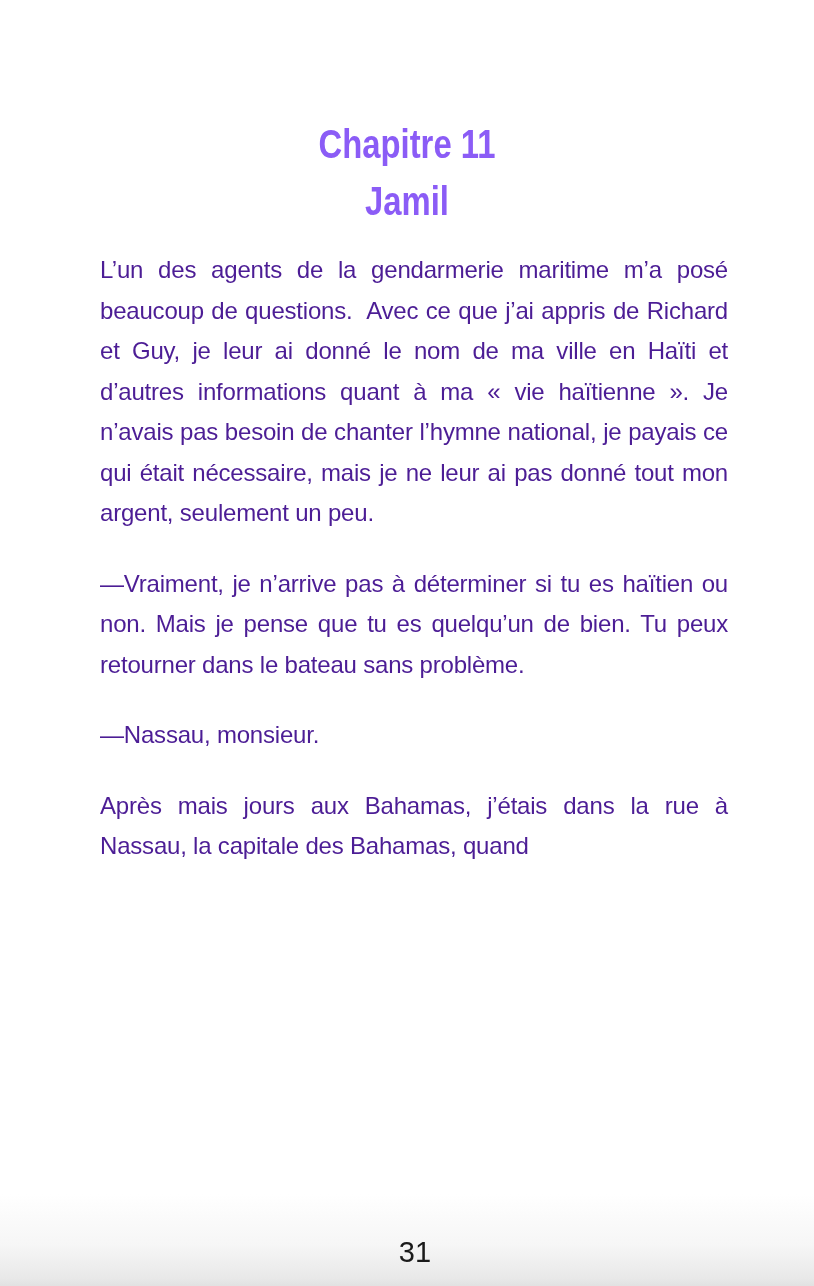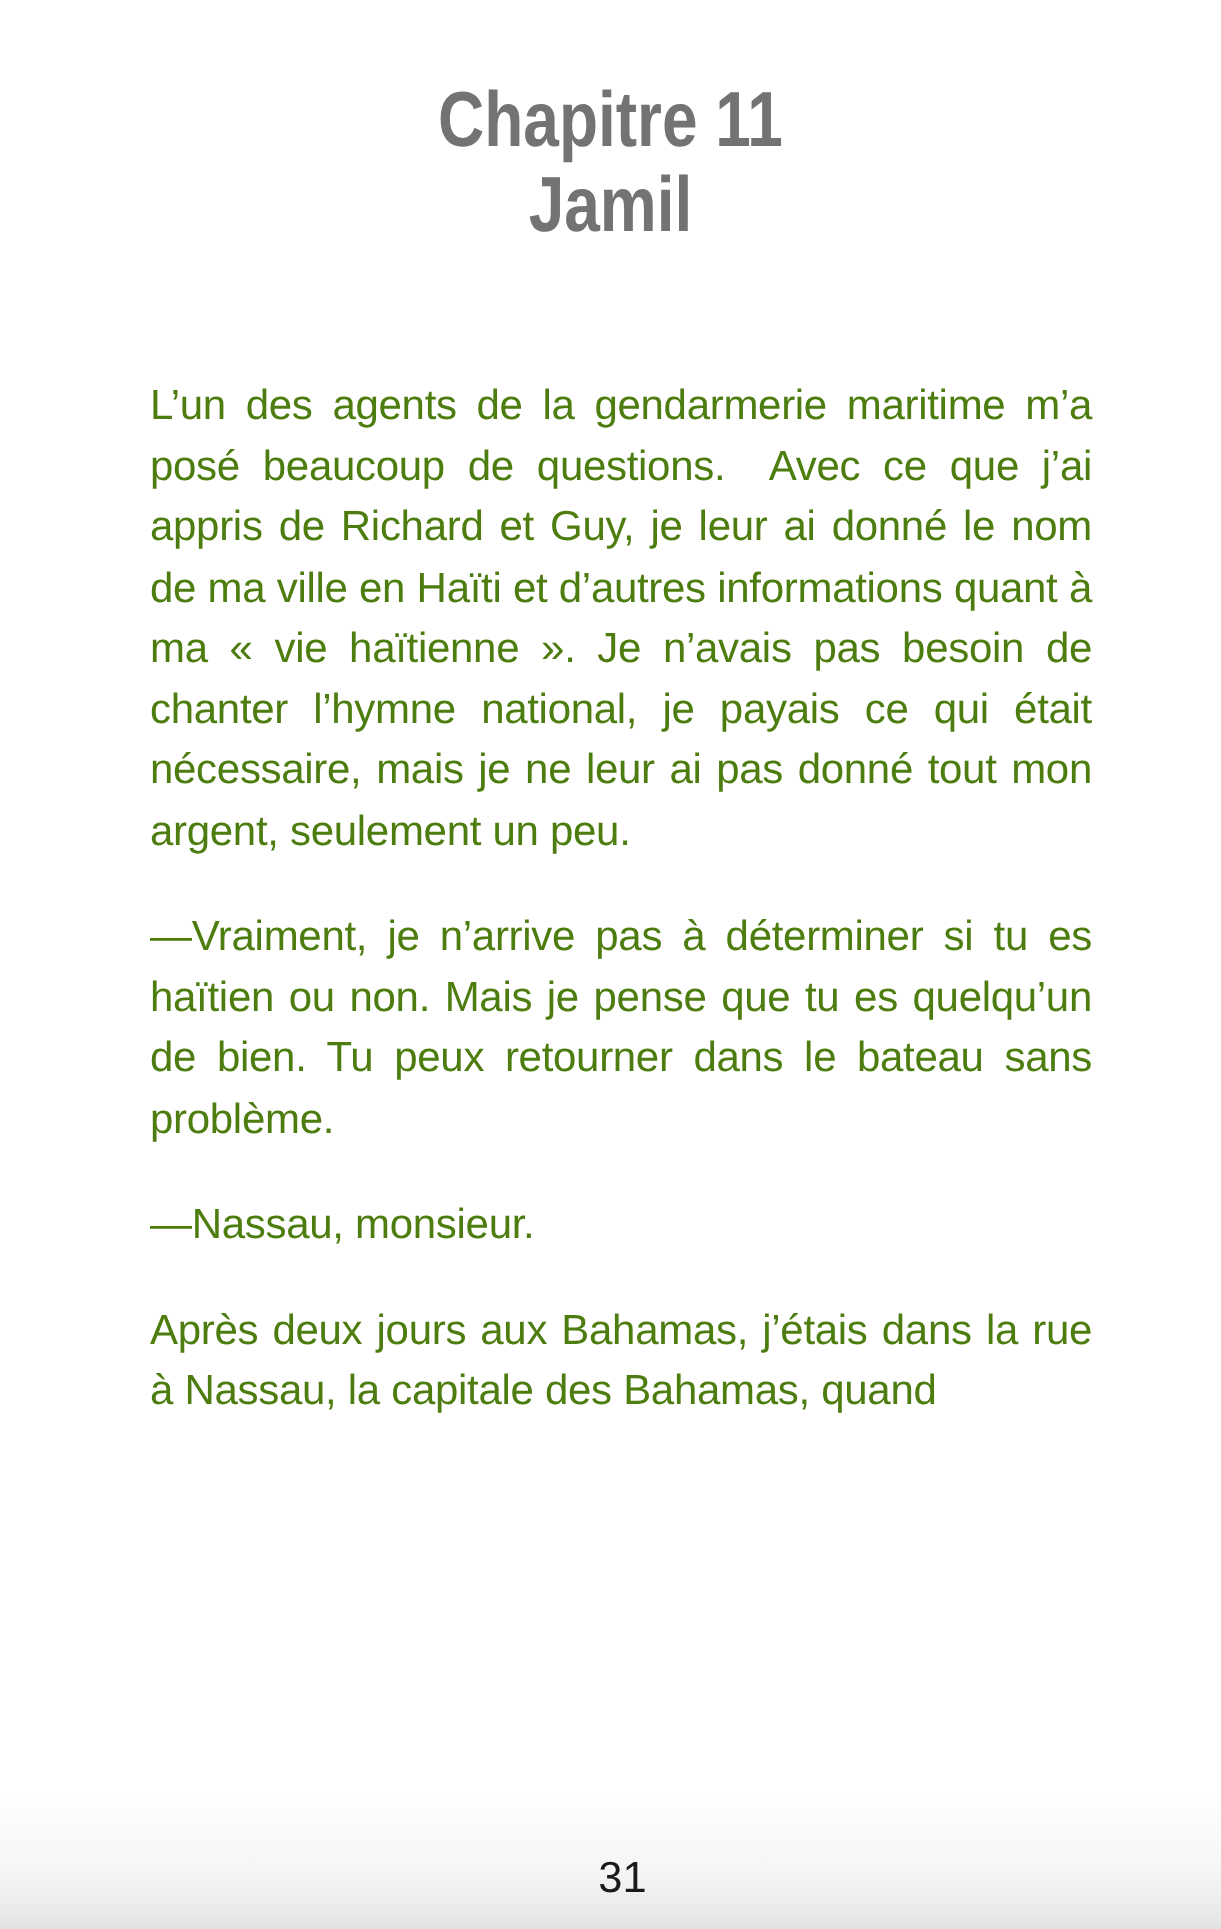--- a/index.html
+++ b/index.html
@@ -13,44 +13,44 @@
     font-family: "Liberation Sans", sans-serif;
     position: relative;
     overflow: hidden;
   }
   .page {
     position: absolute;
     inset: 0;
     color: #111111;
   }
   .chapter-title-block {
-    margin-top: 52px;
+    margin-top: 116px;
     text-align: center;
     font-weight: bold;
-    font-size: 52px;
+    font-size: 40px;
     line-height: 57px;
-    color: #737373;
+    color: #8b5cf6;
   }
   .chapter-title-block .tline {
     display: block;
     transform: scaleX(0.82);
     transform-origin: 50% 50%;
     letter-spacing: 0px;
     white-space: nowrap;
   }
   .body-text {
     position: absolute;
     top: 250px;
     left: 100px;
     width: 628px;
-    font-size: 28px;
+    font-size: 24px;
     line-height: 40.5px;
     letter-spacing: -0.2px;
     text-align: justify;
-    color: #4d7c0f;
+    color: #4c1d95;
   }
   .body-text p {
     margin: 0 0 30px 0;
     padding: 0;
   }
   .body-text p:last-child {
     margin-bottom: 0;
   }
   .page-number {
     position: absolute;
@@ -84,20 +84,20 @@
 
   <div class="chapter-title-block">
     <span class="tline">Chapitre 11</span>
     <span class="tline">Jamil</span>
   </div>
 
   <div class="body-text">
     <p>L’un des agents de la gendarmerie maritime m’a posé beaucoup de questions.&nbsp; Avec ce que j’ai appris de Richard et Guy, je leur ai donné le nom de ma ville en Haïti et d’autres informations quant à ma «&nbsp;vie haïtienne&nbsp;». Je n’avais pas besoin de chanter l’hymne national, je payais ce qui était nécessaire, mais je ne leur ai pas donné tout mon argent, seulement un peu.</p>
     <p>—Vraiment, je n’arrive pas à déterminer si tu es haïtien ou non. Mais je pense que tu es quelqu’un de bien. Tu peux retourner dans le bateau sans problème.</p>
     <p>—Nassau, monsieur.</p>
-    <p>Après deux jours aux Bahamas, j’étais dans la rue à Nassau, la capitale des Bahamas, quand</p>
+    <p>Après mais jours aux Bahamas, j’étais dans la rue à Nassau, la capitale des Bahamas, quand</p>
   </div>
 
   <div class="page-number">31</div>
 
   <div class="bottom-shadow"></div>
 
 </div>
 
 </body></html>

